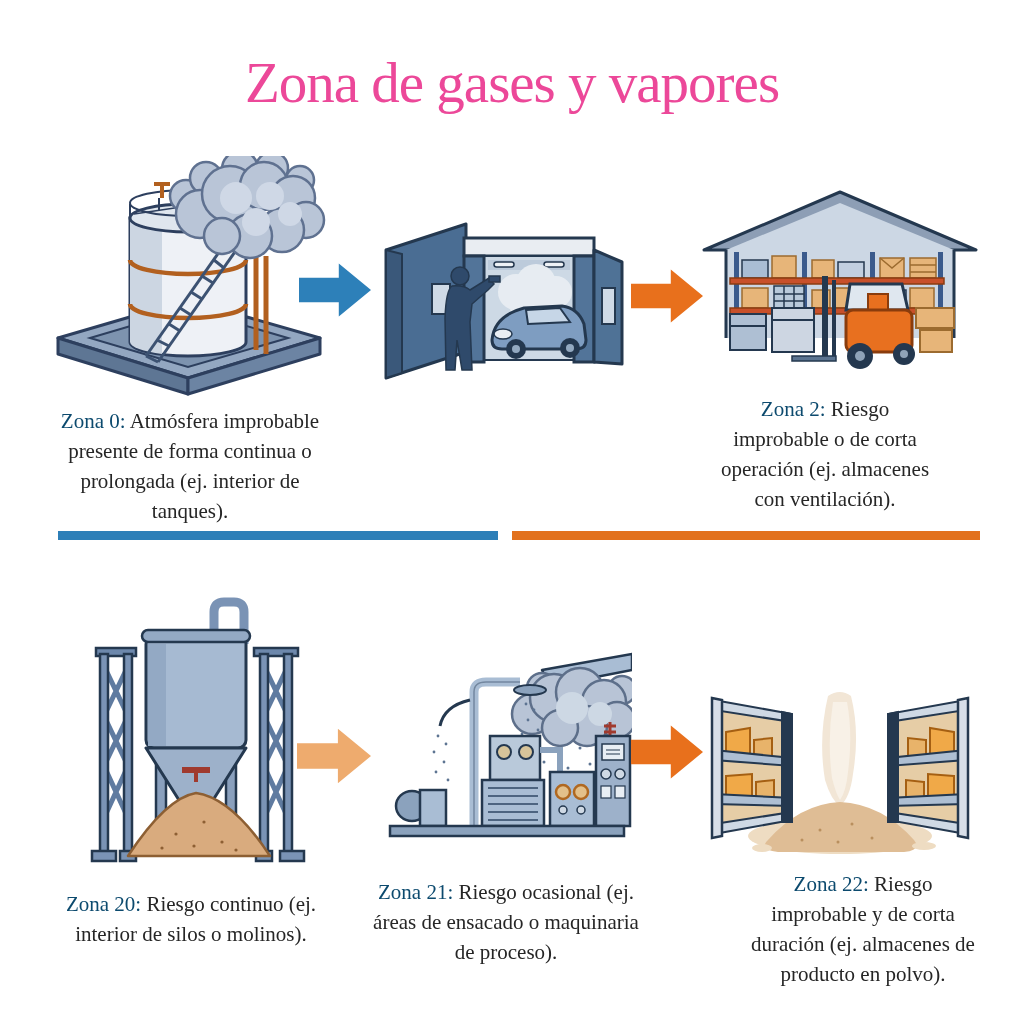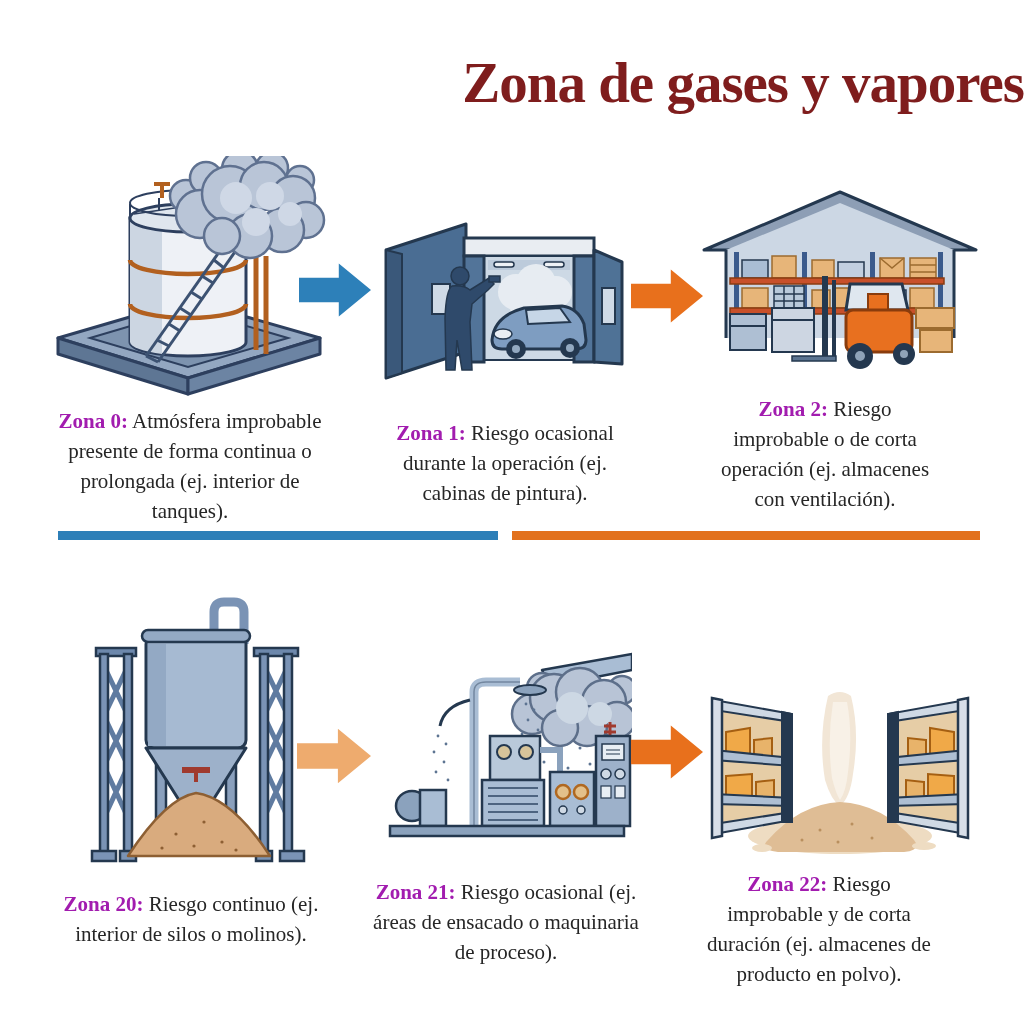--- a/index.html
+++ b/index.html
@@ -1,25 +1,25 @@
 <!DOCTYPE html>
 <html><head>
 <meta charset="utf-8">
 <style>
   *{margin:0;padding:0;box-sizing:border-box}
   html,body{width:1024px;height:1024px;background:#ffffff;
     font-family:"Liberation Serif","DejaVu Serif",serif;}
   .canvas{position:relative;width:1024px;height:1024px;background:#fff;overflow:hidden}
-  .title{position:absolute;left:0;top:50px;width:100%;text-align:right;
-    font-size:57px;font-weight:700;color:#7f1d1d;letter-spacing:-1px}
+  .title{position:absolute;left:0;top:50px;width:100%;text-align:center;
+    font-size:57px;font-weight:400;color:#ec4899;letter-spacing:-1px}
   .illus{position:absolute}
   .illus svg{width:100%;height:100%;display:block}
   .arrow{position:absolute}
   .caption{position:absolute;text-align:center;font-size:21px;line-height:1.43;color:#262626}
-  .caption b{color:#a21caf;font-weight:700}
+  .caption b{color:#0c4a6e;font-weight:400}
   .divider{position:absolute;top:531px;height:9px}
 </style>
 </head>
 <body>
 
 <div class="canvas">
 
   <h1 class="title">Zona de gases y vapores</h1>
 
   <div class="illus" style="left:50px;top:156px;width:280px;height:242px">
@@ -184,24 +184,20 @@
     <polygon points="0,17 42,17 42,2 76,30 42,58 42,43 0,43" fill="#2d80b9"></polygon>
   </svg>
   <svg class="arrow" style="left:631px;top:267px;width:72px;height:58px" viewBox="0 0 76 60">
     <polygon points="0,17 42,17 42,2 76,30 42,58 42,43 0,43" fill="#e8701c"></polygon>
   </svg>
 
   <p class="caption" style="left:40px;top:406px;width:300px">
     <b>Zona 0:</b>
     <span>Atmósfera improbable presente de forma continua o prolongada (ej. interior de tanques).</span>
   </p>
-  <p class="caption" style="left:374px;top:418px;width:262px">
-    <b>Zona 1:</b>
-    <span>Riesgo ocasional durante la operación (ej. cabinas de pintura).</span>
-  </p>
   <p class="caption" style="left:712px;top:394px;width:226px">
     <b>Zona 2:</b>
     <span>Riesgo improbable o de corta operación (ej. almacenes con ventilación).</span>
   </p>
 
   <svg class="divider" style="left:58px;width:440px" viewBox="0 0 440 9" preserveAspectRatio="none">
     <rect width="440" height="9" fill="#2d7fb8"></rect>
   </svg>
   <svg class="divider" style="left:512px;width:468px" viewBox="0 0 468 9" preserveAspectRatio="none">
     <rect width="468" height="9" fill="#e2711d"></rect>
@@ -402,18 +398,18 @@
   </svg>
 
   <p class="caption" style="left:35px;top:889px;width:312px">
     <b>Zona 20:</b>
     <span>Riesgo continuo (ej. interior de silos o molinos).</span>
   </p>
   <p class="caption" style="left:370px;top:877px;width:272px">
     <b>Zona 21:</b>
     <span>Riesgo ocasional (ej. áreas de ensacado o maquinaria de proceso).</span>
   </p>
-  <p class="caption" style="left:705px;top:869px;width:228px">
+  <p class="caption" style="left:749px;top:869px;width:228px">
     <b>Zona 22:</b>
     <span>Riesgo improbable y de corta duración (ej. almacenes de producto en polvo).</span>
   </p>
 
 </div>
 
 </body></html>

